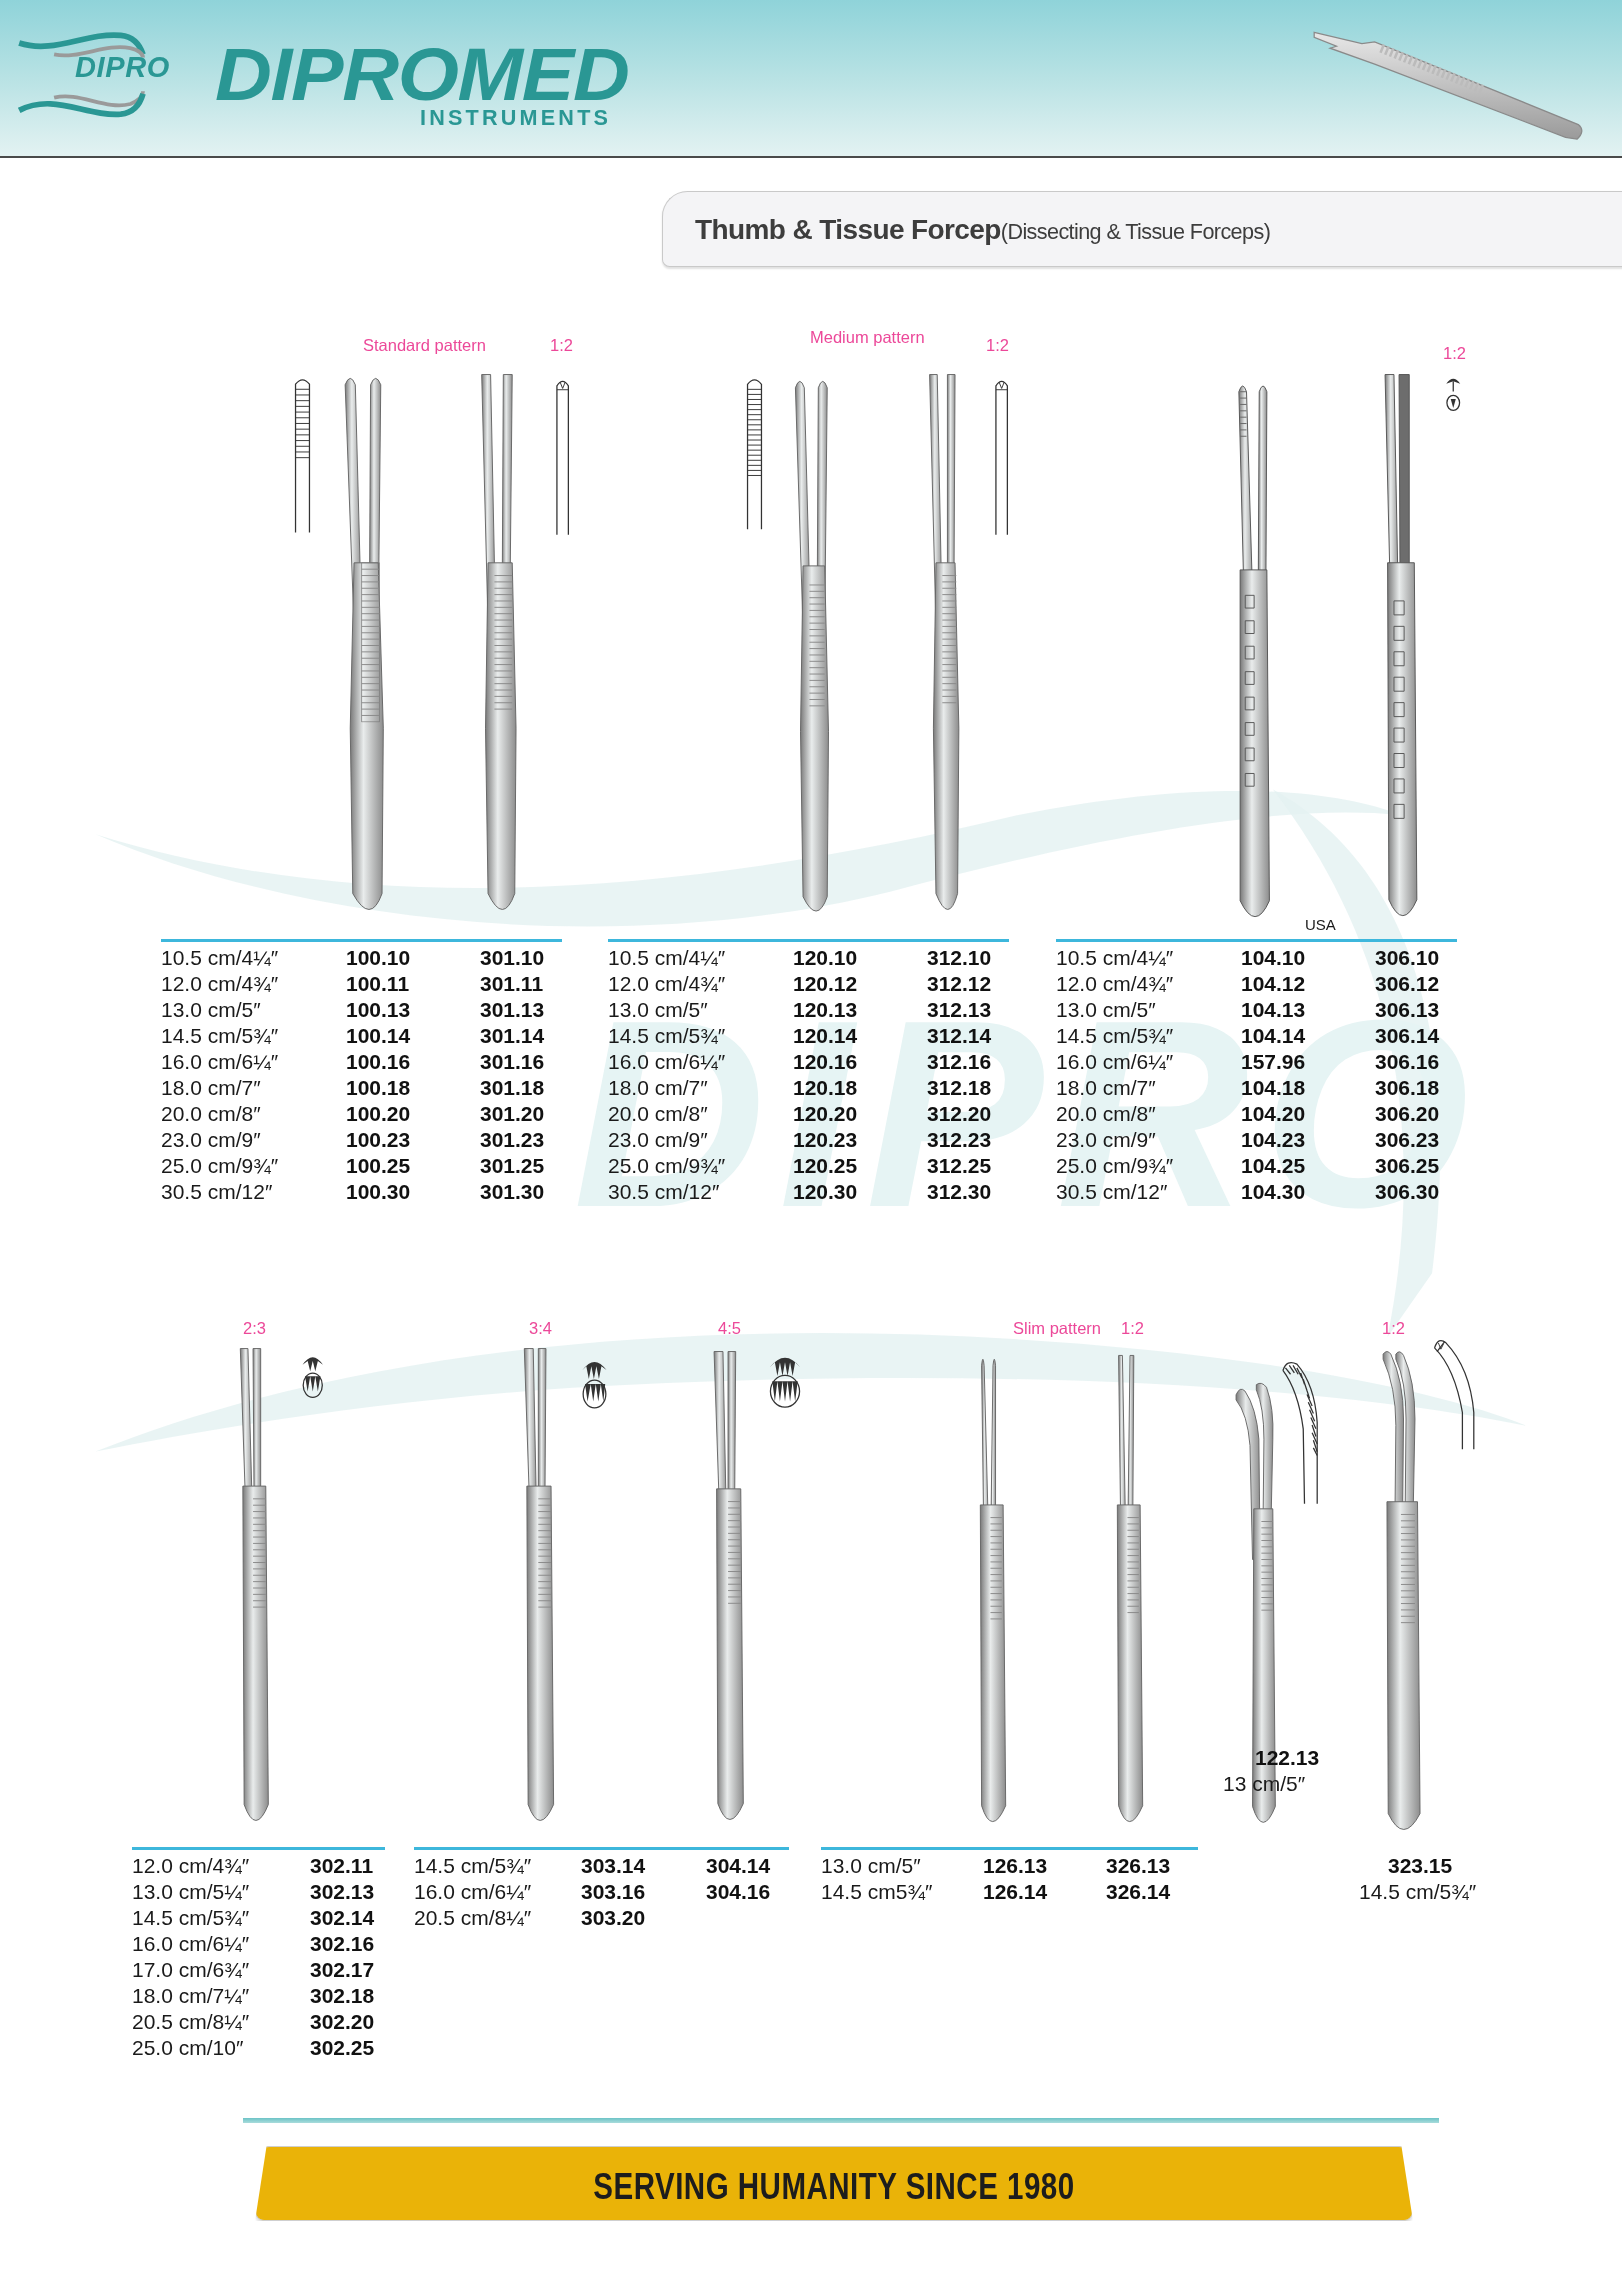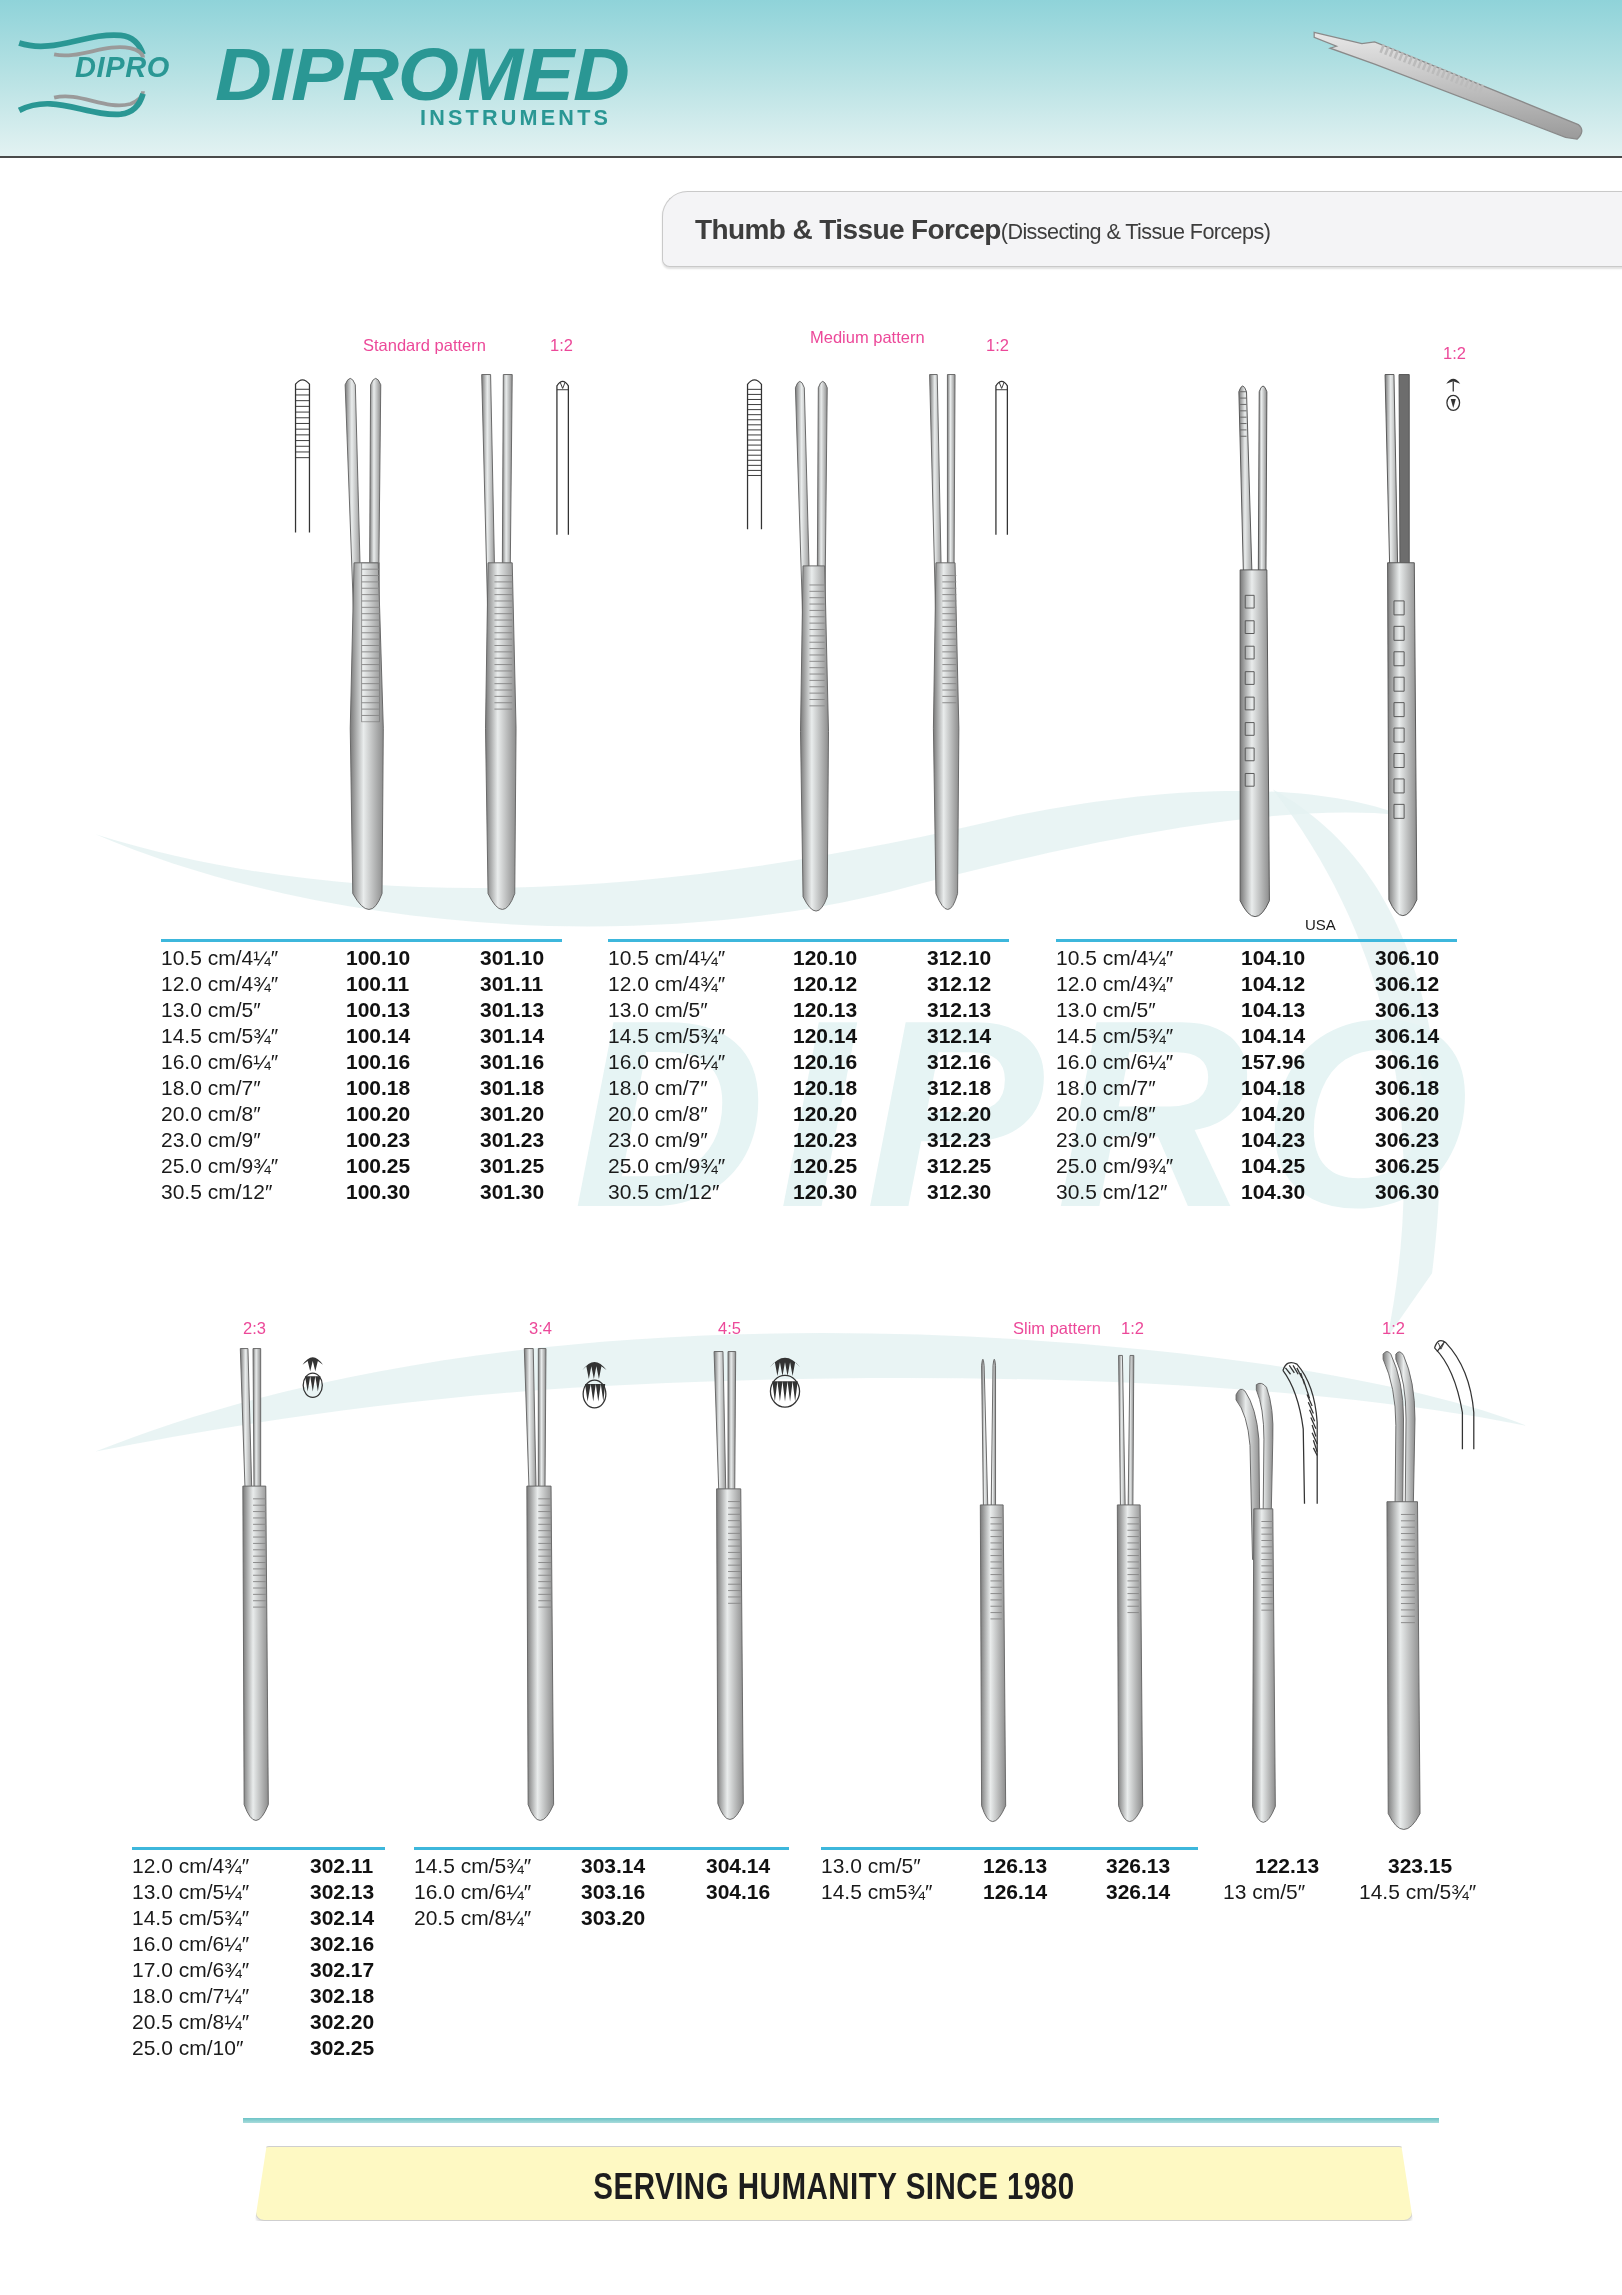--- a/index.html
+++ b/index.html
@@ -44,21 +44,21 @@
   .tbl .rule { height: 2.5px; background: #3db7dc; margin-bottom: 3.8px; }
   .tbl .row { display: flex; height: 26px; align-items: center; font-size: 21px; }
   .tbl .size { font-weight: 400; color: #1a1a1a; }
   .tbl .code { font-weight: 700; color: #111; }
   .usa { position: absolute; font-size: 15px; color: #1a1a1a; }
 
   
   .footer-rule { position: absolute; left: 243px; top: 2118px; width: 1196px; height: 4.5px;
     background: linear-gradient(180deg, #6cc3c6, #a9dcdc); }
   .footer-banner { position: absolute; left: 255px; top: 2146px; width: 1158px; height: 75px;
-    background: #fef9c3; border: 1.9px solid #cfcfcf; border-radius: 14px 14px 9px 9px;
+    background: #eab308; border: 1.9px solid #cfcfcf; border-radius: 14px 14px 9px 9px;
     box-shadow: 0 2.5px 2.5px rgba(0,0,0,0.12);
     clip-path: polygon(1% 0, 99% 0, 100% 100%, 0 100%); }
   .footer-text { position: absolute; left: 0; right: 0; top: 19px; text-align: center;
     font-weight: 700; font-size: 36px; color: #1d1d1d; letter-spacing: 0.6px;
     transform: scaleX(0.82); transform-origin: center; }
 </style>
 </head>
 <body>
 
 <div class="header">
@@ -494,21 +494,21 @@
       <span class="code" style="width:123px">126.13</span>
       <span class="code">326.13</span>
     </div>
   <div class="row">
       <span class="size" style="width:162px">14.5 cm5¾″</span>
       <span class="code" style="width:123px">126.14</span>
       <span class="code">326.14</span>
     </div>
 </div>
 
-<div class="tbl" style="left:1223px;top:1853px;width:115px">
+<div class="tbl" style="left:1223px;top:1745px;width:115px">
   <div class="row" style="padding-left:32px">
       <span class="code">122.13</span>
     </div>
   <div class="row">
       <span class="size">13 cm/5″</span>
     </div>
 </div>
 <div class="tbl" style="left:1359px;top:1853px;width:140px">
   <div class="row" style="padding-left:29px">
       <span class="code">323.15</span>

